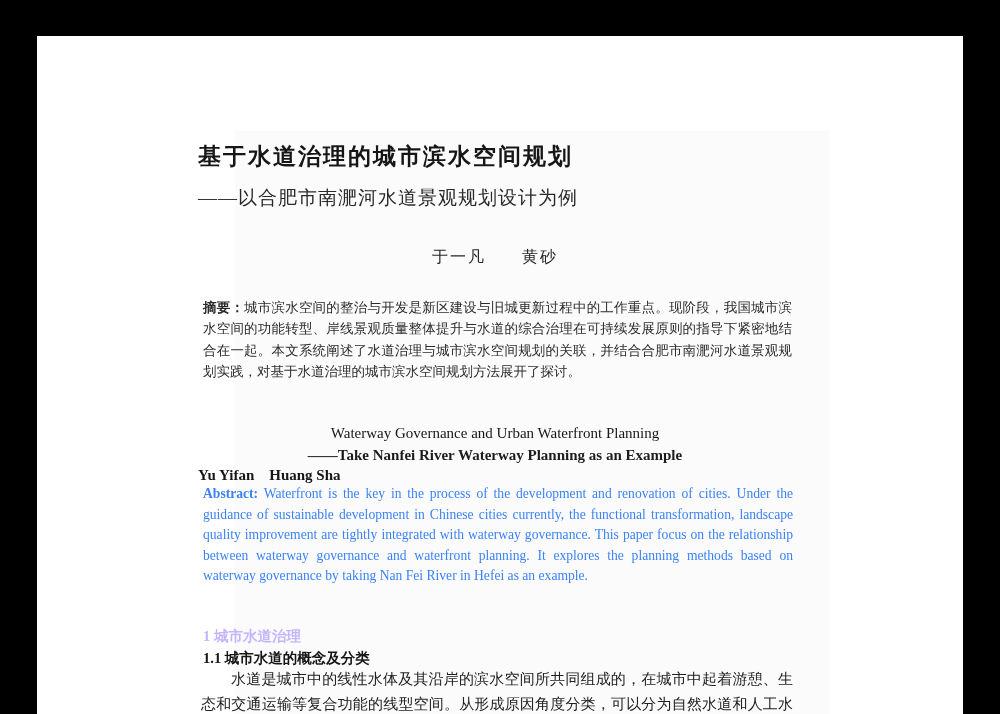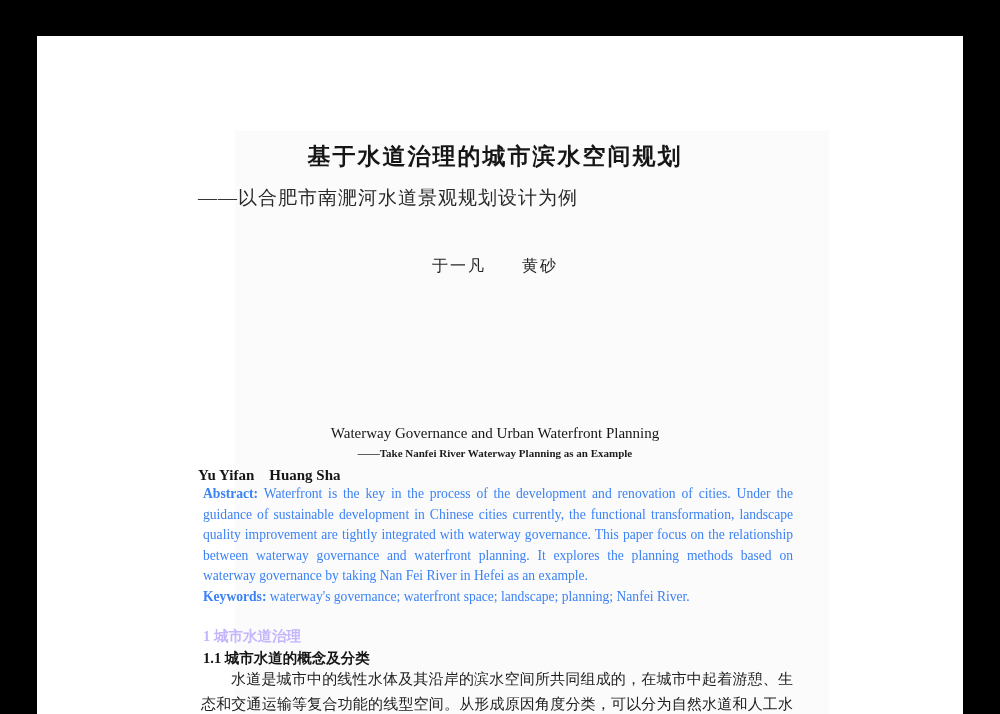--- a/index.html
+++ b/index.html
@@ -23,35 +23,34 @@
   }
   .scan {
     position: absolute;
     left: 198px; top: 95px;
     width: 594px; height: 619px;
     background: #fbfbfc;
   }
   .abs { position: absolute; }
   .title-cn {
     left: 198px; top: 141px; width: 594px;
-    text-align: center;
     font-size: 23px; font-weight: bold;
     letter-spacing: 2px;
     color: #161616;
     font-family: "Liberation Serif", serif;
   }
   .subtitle-cn {
     left: 198px; top: 185px; width: 594px;
     text-align: left;
     font-size: 19px; font-weight: normal;
     letter-spacing: 1px;
     color: #2a2a2a;
   }
   .authors-cn {
-    left: 198px; top: 256px; width: 594px;
+    left: 198px; top: 247px; width: 594px;
     text-align: center;
     font-size: 16px;
     letter-spacing: 2px;
     color: #262626;
     white-space: pre-wrap;
   }
   .cn-abs-block {
     left: 203px; top: 297px; width: 589px;
     font-size: 13.5px;
     line-height: 21.4px;
@@ -63,21 +62,21 @@
   .cn-italicish { font-style: normal; }
   .en-title {
     left: 198px; top: 425px; width: 594px;
     text-align: center;
     font-size: 15px; font-weight: normal;
     color: #161616;
   }
   .en-sub {
     left: 198px; top: 447px; width: 594px;
     text-align: center;
-    font-size: 11px; font-weight: bold;
+    font-size: 15px; font-weight: bold;
     color: #1c1c1c;
   }
   .en-auth {
     left: 198px; top: 467px; width: 594px;
     text-align: left;
     font-size: 15px; font-weight: bold;
     color: #161616;
     white-space: pre-wrap;
   }
   .en-abs-block {
@@ -115,31 +114,31 @@
     <div class="scan"></div>
   </div>
 
   <div class="abs title-cn">基于水道治理的城市滨水空间规划</div>
 
   <div class="abs subtitle-cn">——以合肥市南淝河水道景观规划设计为例</div>
 
   <div class="abs authors-cn">于一凡　　黄砂</div>
 
   <div class="abs cn-abs-block">
+    <p><span class="cn-label">摘要：</span><span class="cn-italicish">城市滨水空间的整治与开发是新区建设与旧城更新过程中的工作重点。现阶段，我国城市滨水空间的功能转型、岸线景观质量整体提升与水道的综合治理在可持续发展原则的指导下紧密地结合在一起。本文系统阐述了水道治理与城市滨水空间规划的关联，并结合合肥市南淝河水道景观规划实践，对基于水道治理的城市滨水空间规划方法展开了探讨。</span></p>
   </div>
 
   <div class="abs en-title">Waterway Governance and Urban Waterfront Planning</div>
 
   <div class="abs en-sub">——Take Nanfei River Waterway Planning as an Example</div>
 
   <div class="abs en-auth">Yu Yifan    Huang Sha</div>
 
   <div class="abs en-abs-block">
     <p><b>Abstract:</b> <span>Waterfront is the key in the process of the development and renovation of cities. Under the guidance of sustainable development in Chinese cities currently, the functional transformation, landscape quality improvement are tightly integrated with waterway governance. This paper focus on the relationship between waterway governance and waterfront planning. It explores the planning methods based on waterway governance by taking Nan Fei River in Hefei as an example.</span></p>
-    <p><b>Keywords:</b> <span>waterway's governance; waterfront space; landscape; planning; Nanfei River.</span></p>
   </div>
 
   <div class="abs sec-h1">1 城市水道治理</div>
 
   <div class="abs sec-h2">1.1 城市水道的概念及分类</div>
 
   <div class="abs body-cn">水道是城市中的线性水体及其沿岸的滨水空间所共同组成的，在城市中起着游憩、生态和交通运输等复合功能的线型空间。从形成原因角度分类，可以分为自然水道和人工水道，如长江、黄河等是自然水道，京杭大运河属于人工水道。从功能角度分类，可以分为功能性</div>
 </div>
 
 </body></html>

